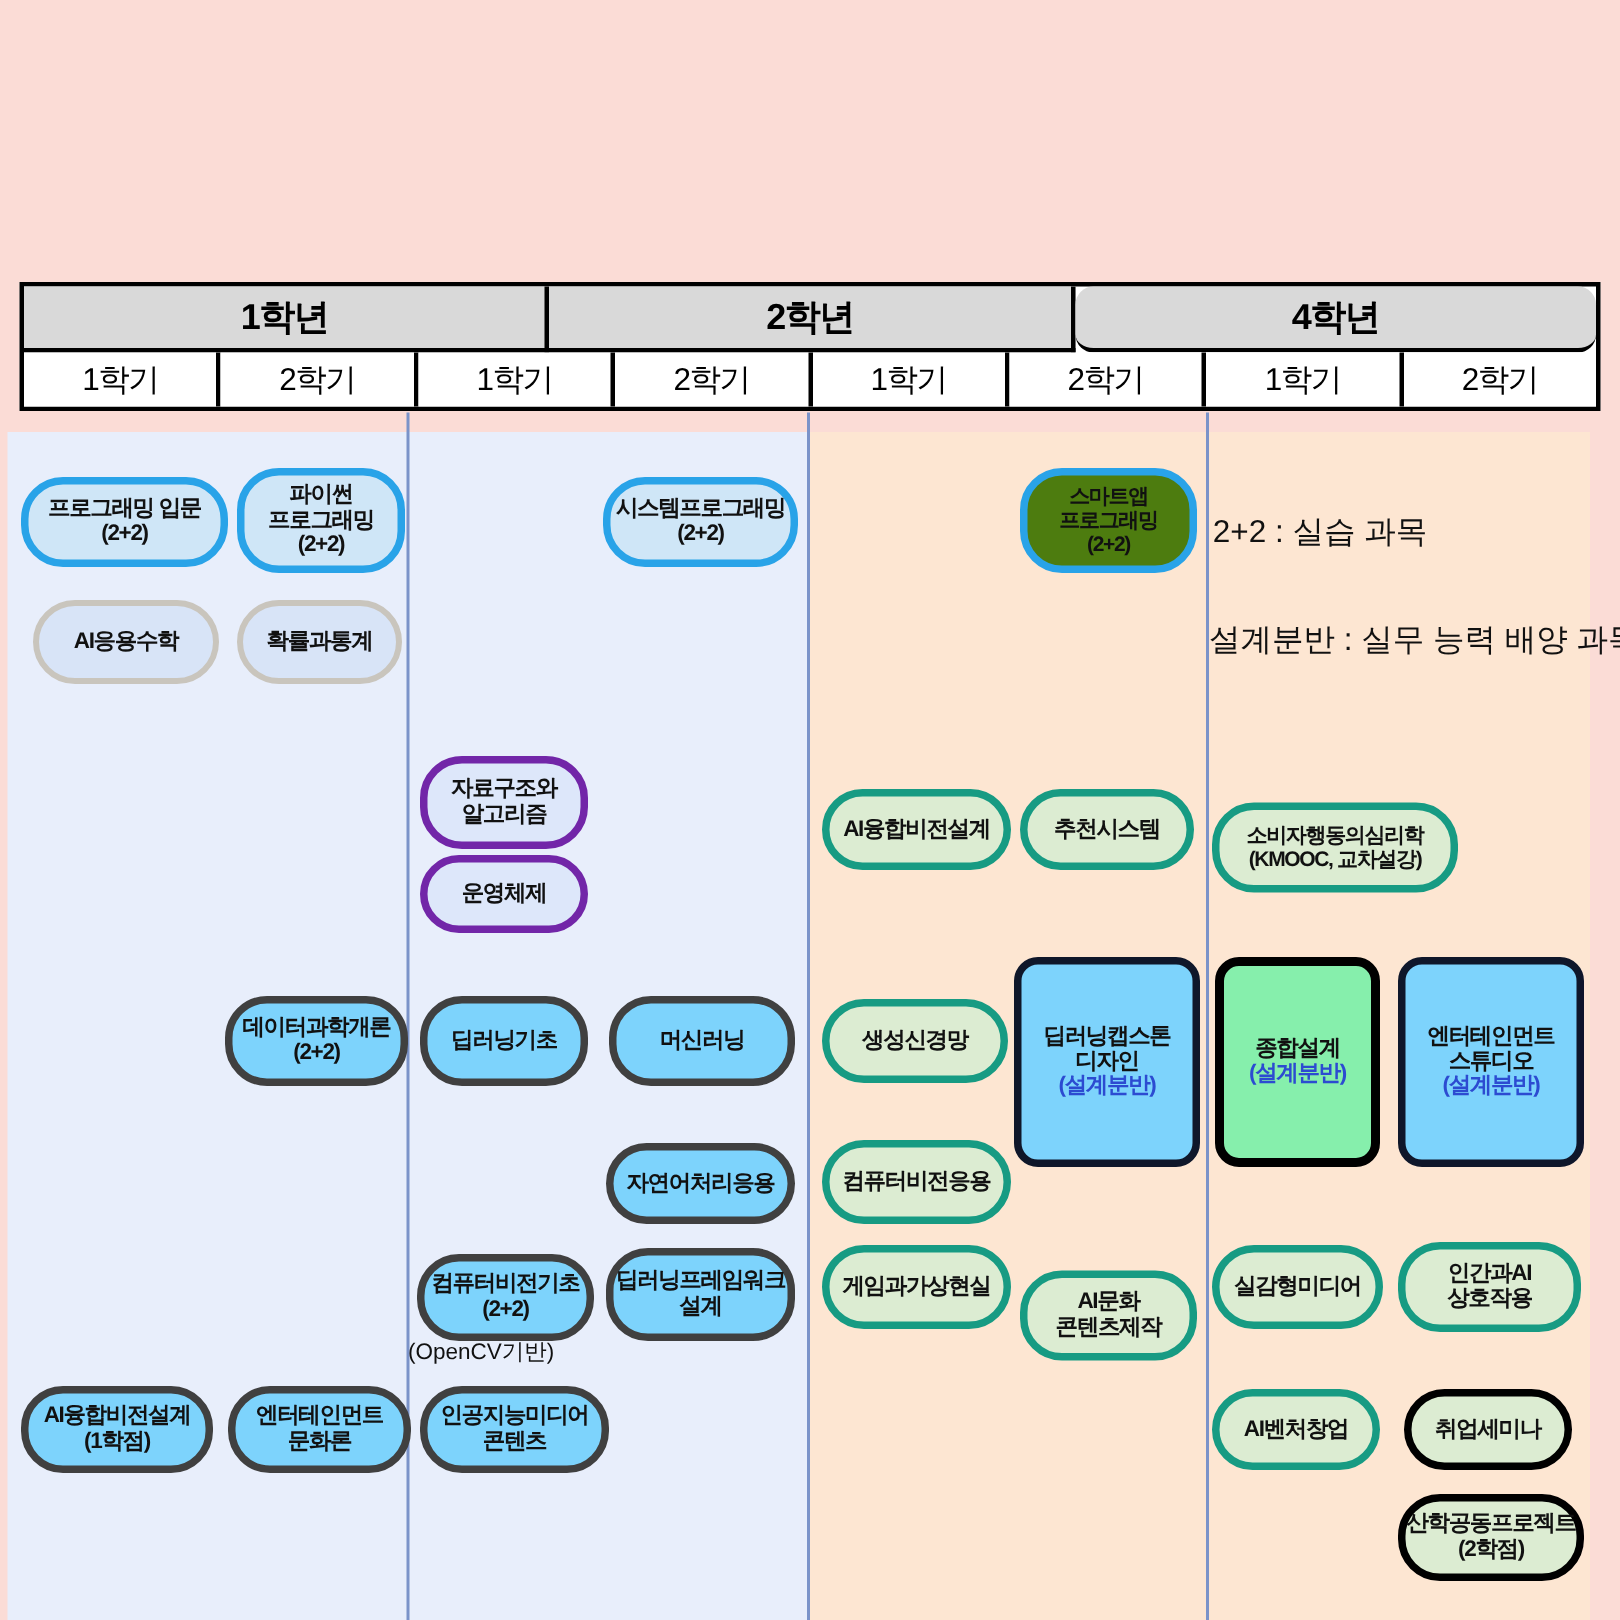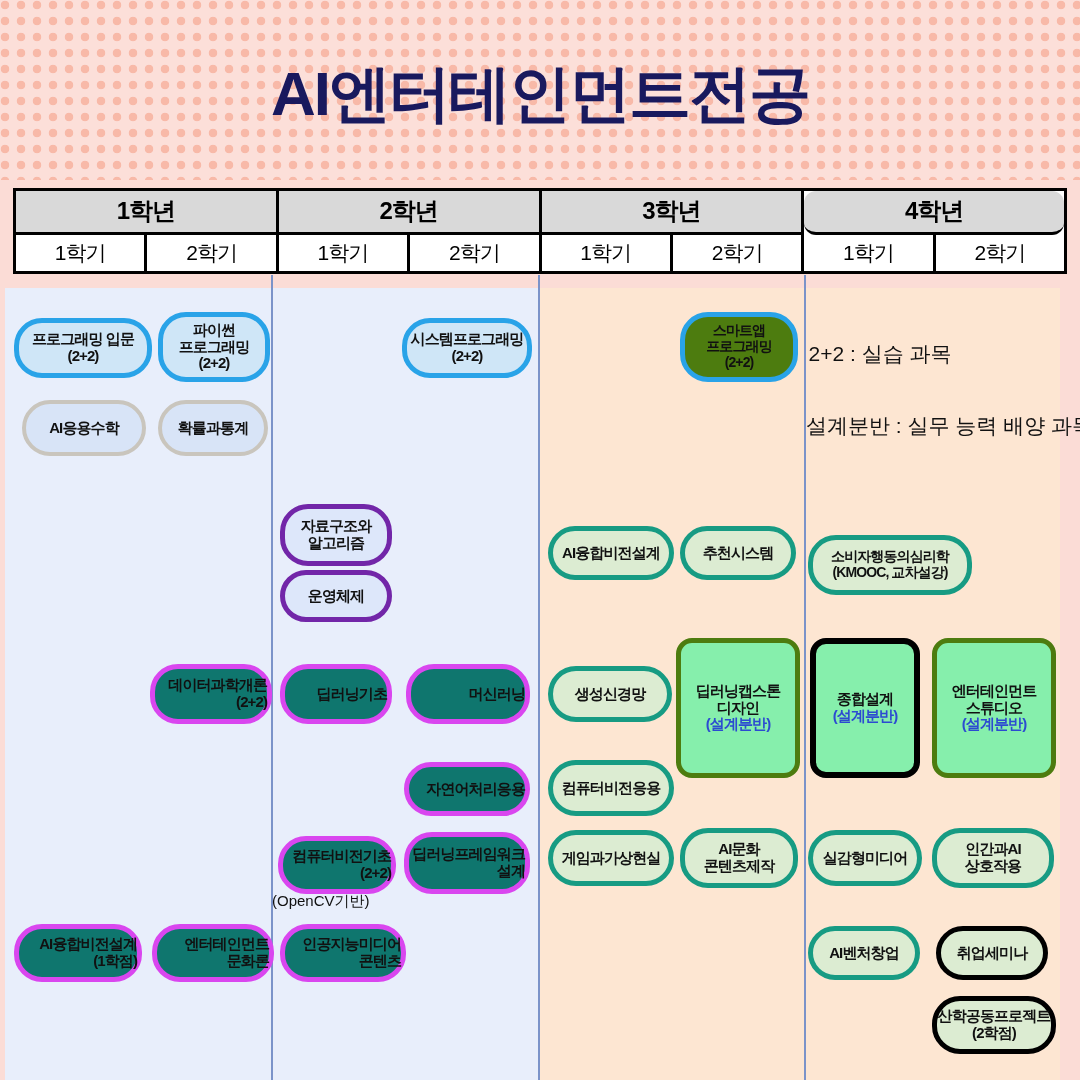--- a/index.html
+++ b/index.html
@@ -93,50 +93,46 @@
     line-height: 1.12;
     letter-spacing: -0.9px;
     color: #111;
     font-weight: bold;
     white-space: nowrap;
   }
   
   .s-blue   { background: #cfe6f7; border: 5px solid #29a3e8; border-radius: 28px; }
   .s-gray   { background: #d8e4f7; border: 4px solid #c9c5bd; border-radius: 28px; }
   .s-purple { background: #dde7fa; border: 5px solid #7226a8; border-radius: 28px; }
-  .s-teal   { background: #0f766e; border: 5px solid #d946ef; border-radius: 28px; align-items: flex-end; }
+  .s-teal   { background: #7dd3fc; border: 5px solid #404040; border-radius: 28px; }
   .s-green  { background: #dcecd2; border: 5px solid #179b83; border-radius: 28px; }
   .s-greenblue { background: #4d7c0f; border: 5px solid #29a3e8; border-radius: 28px; }
-  .s-greenrect { background: #86efac; border: 5px solid #4d7c0f; border-radius: 16px; }
+  .s-greenrect { background: #7dd3fc; border: 5px solid #0f172a; border-radius: 16px; }
   .s-blackrect { background: #86efac; border: 6px solid #000; border-radius: 16px; }
   .s-black  { background: #dcecd2; border: 5px solid #000; border-radius: 28px; }
 
   .sub-blue { color: #2c4bd1; }
 
   .note {
     position: absolute;
     color: #111;
     white-space: nowrap;
     letter-spacing: 0px;
   }
 </style>
 </head>
 <body>
 
 <div id="page">
 
-  <div id="banner">
-    <div id="title">AI엔터테인먼트전공</div>
-  </div>
 
   <div id="grade-table">
     <div class="grade-row">
         <div class="grade-cell">1학년</div>
         <div class="grade-cell">2학년</div>
-        <div class="grade-cell">3학년</div>
         <div class="grade-cell">4학년</div>
       </div>
     <div class="sem-row">
         <div class="sem-cell">1학기</div>
         <div class="sem-cell">2학기</div>
         <div class="sem-cell">1학기</div>
         <div class="sem-cell">2학기</div>
         <div class="sem-cell">1학기</div>
         <div class="sem-cell">2학기</div>
         <div class="sem-cell">1학기</div>
@@ -232,21 +228,21 @@
         <span>컴퓨터비전기초</span>
         <span>(2+2)</span>
       </div>
       <div class="node s-teal" style="left: 404px; top: 832px; width: 126px; height: 62px; font-size: 15px;">
         <span>딥러닝프레임워크</span>
         <span>설계</span>
       </div>
       <div class="node s-green" style="left: 548px; top: 830px; width: 126px; height: 56px; font-size: 15px;">
         <span>게임과가상현실</span>
       </div>
-      <div class="node s-green" style="left: 680px; top: 828px; width: 118px; height: 60px; font-size: 15px;">
+      <div class="node s-green" style="left: 680px; top: 847px; width: 118px; height: 60px; font-size: 15px;">
         <span>AI문화</span>
         <span>콘텐츠제작</span>
       </div>
       <div class="node s-green" style="left: 808px; top: 830px; width: 114px; height: 56px; font-size: 15px;">
         <span>실감형미디어</span>
       </div>
       <div class="node s-green" style="left: 932px; top: 828px; width: 122px; height: 60px; font-size: 15px;">
         <span>인간과AI</span>
         <span>상호작용</span>
       </div>

